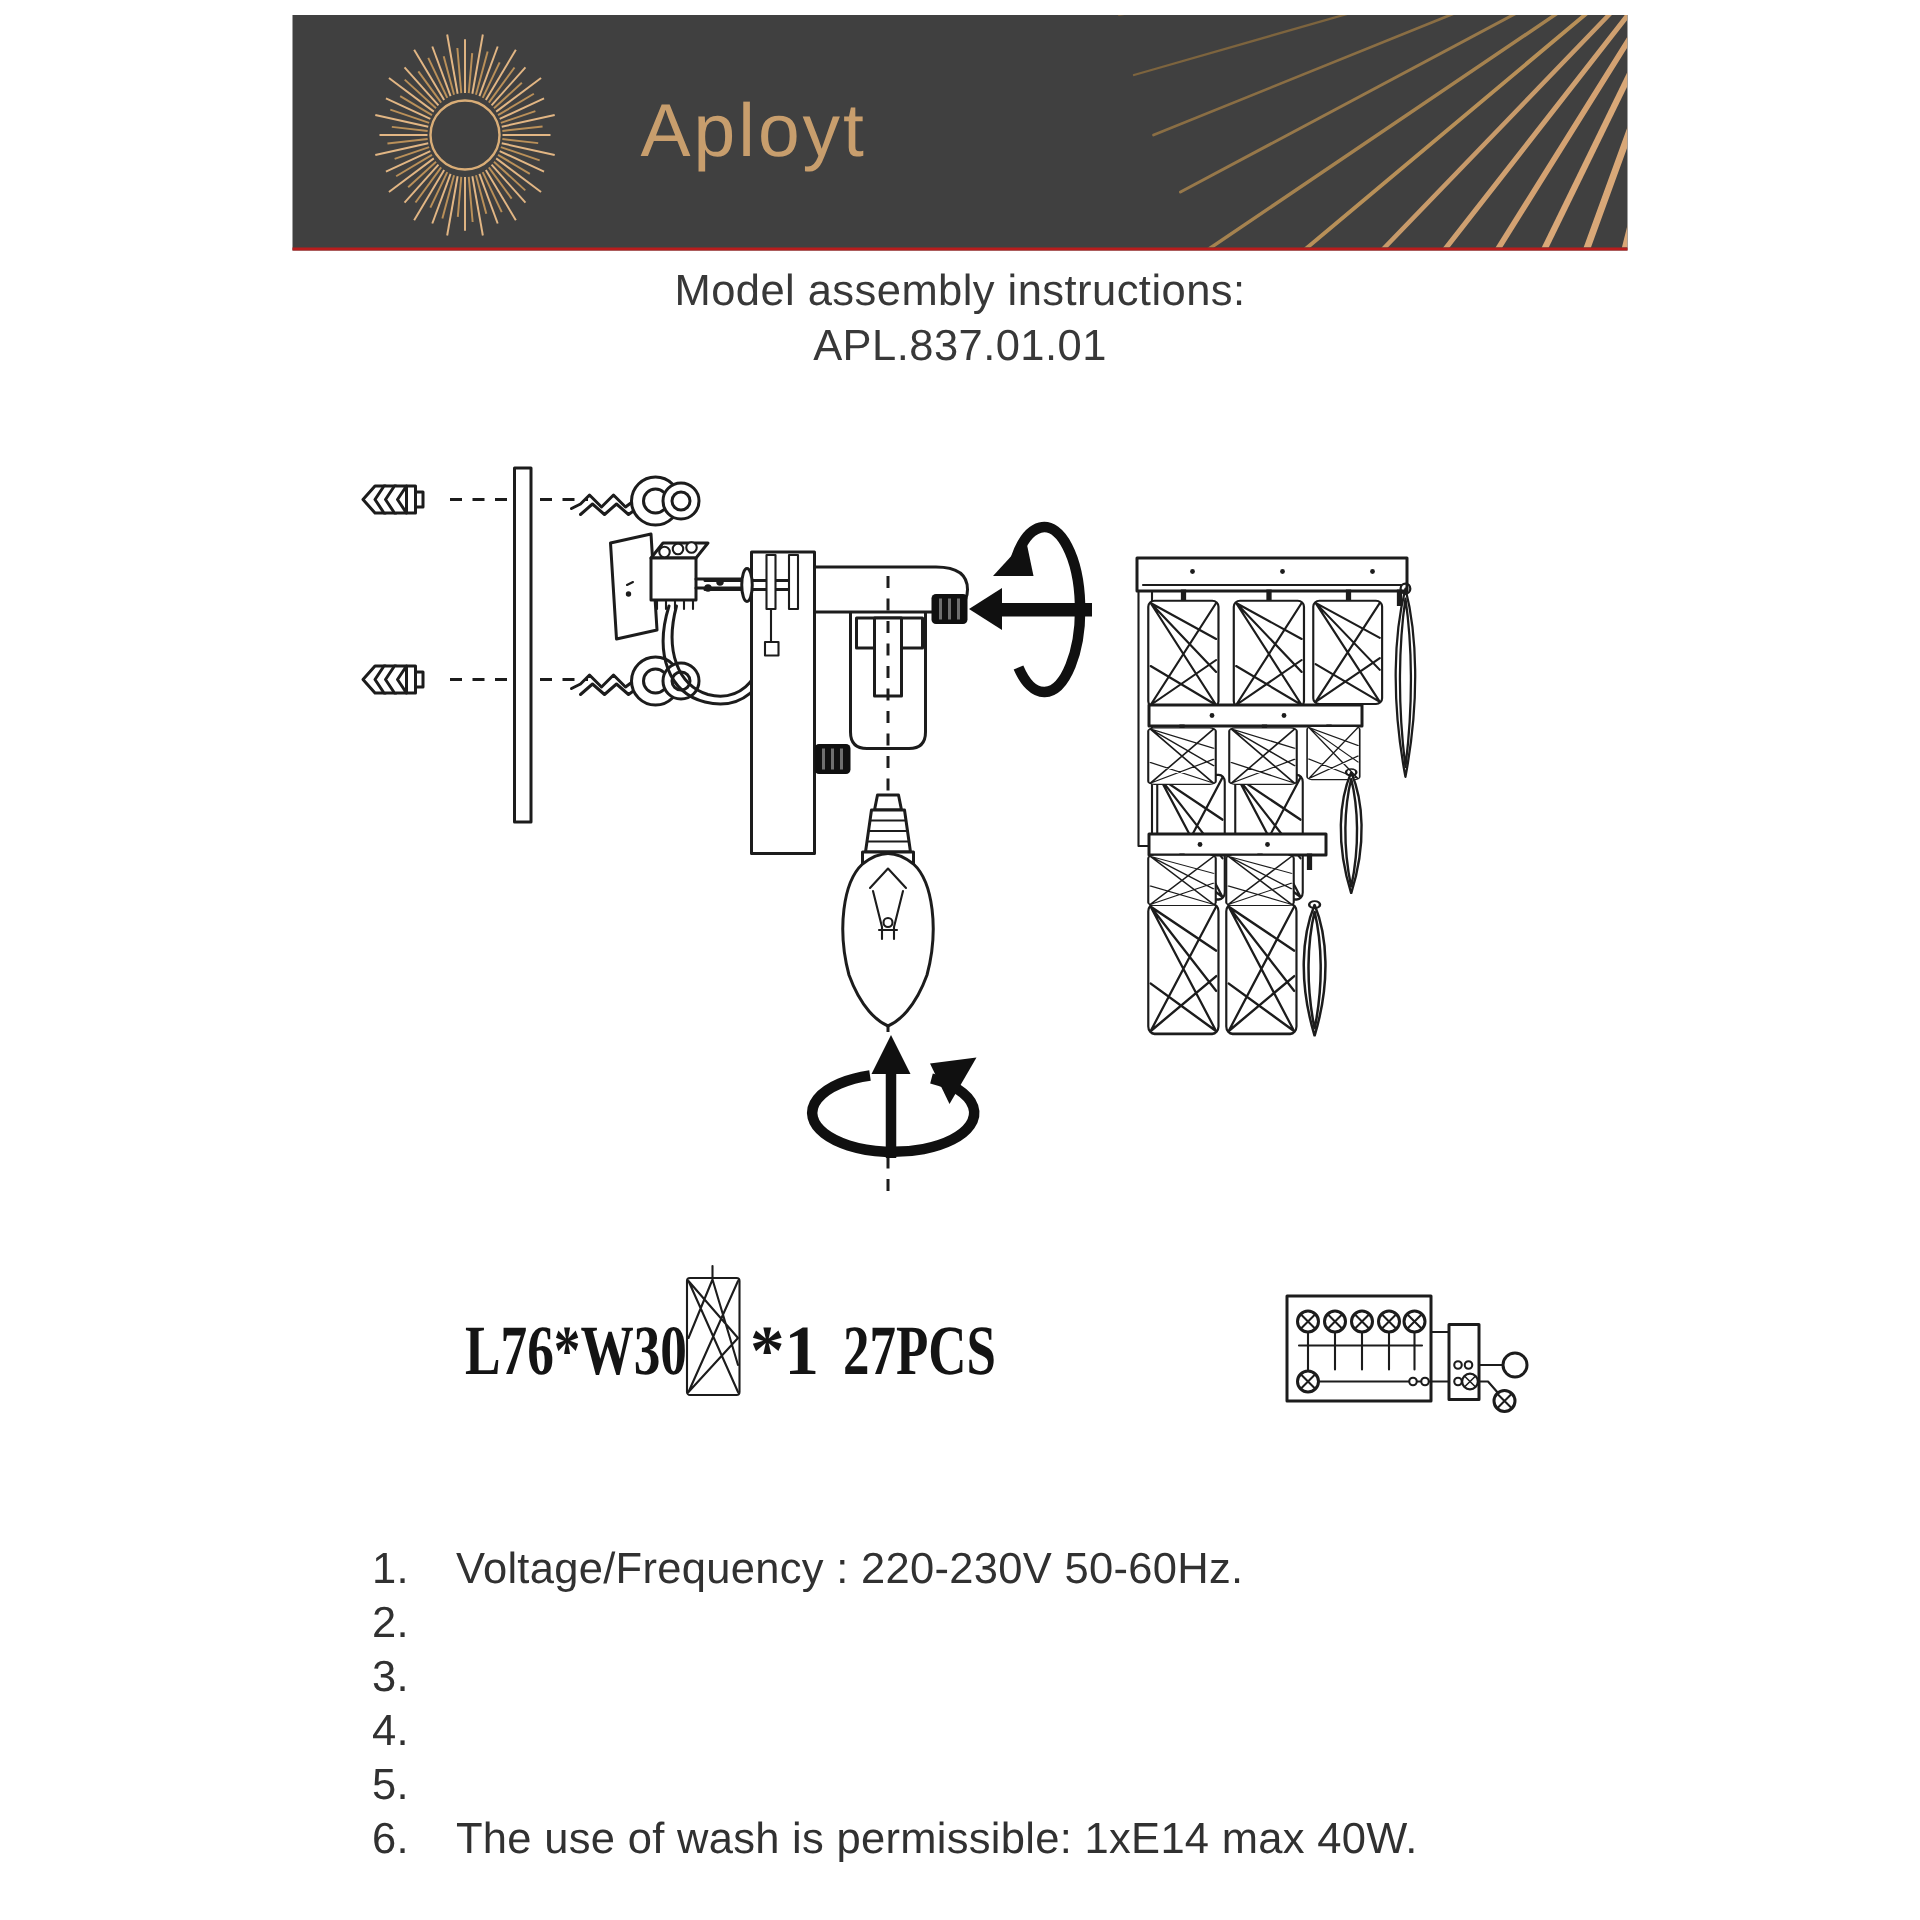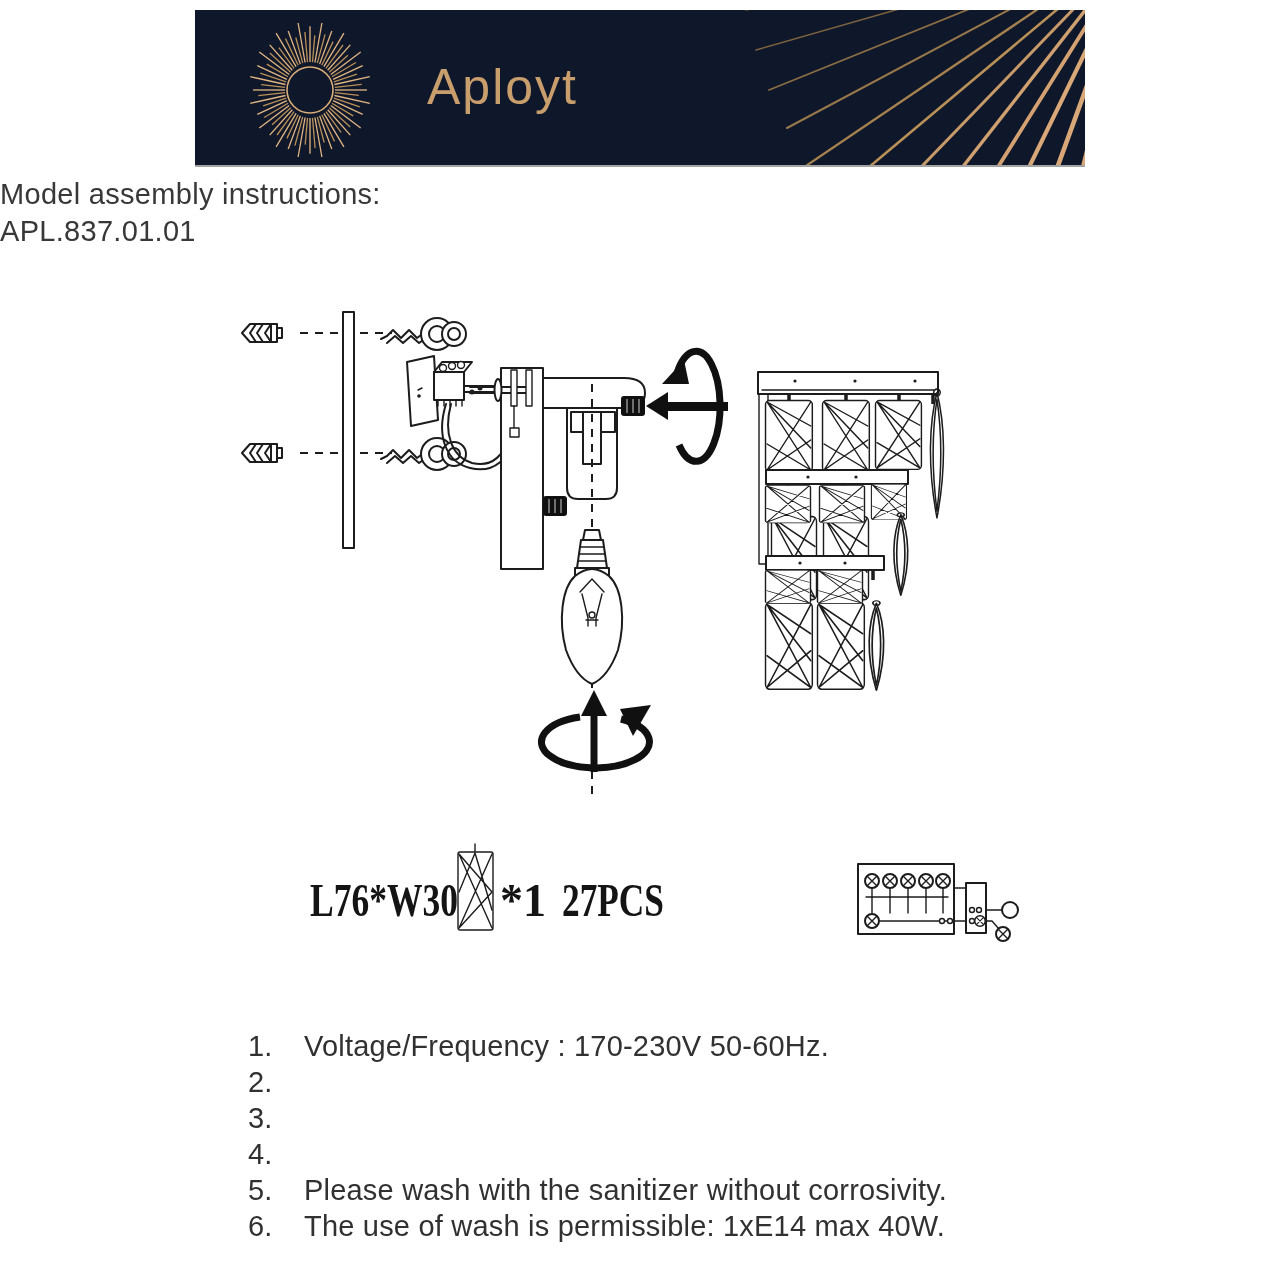--- a/index.html
+++ b/index.html
@@ -1,27 +1,27 @@
 <!DOCTYPE html>
 <html><head>
 <meta charset="utf-8">
 <style>
   html,body{margin:0;padding:0}
   body{width:1280px;height:1280px;background:#ffffff;position:relative;
        font-family:"Liberation Sans",sans-serif;color:#313131;overflow:hidden}
 
   
   .banner{position:absolute;left:195px;top:10px;width:890px;height:155px;
-          background:#0f172a;overflow:hidden;border-bottom:2px solid #a3a3a3}
+          background:#404040;overflow:hidden;border-bottom:2px solid #b91c1c}
   .banner svg{position:absolute;left:0;top:0}
   .brand{position:absolute;left:232px;top:48px;font-size:50px;font-weight:300;
          letter-spacing:2px;color:#c89e6d;line-height:58px}
 
   
-  .title-block{position:absolute;top:176px;left:0;width:1280px;
+  .title-block{position:absolute;top:176px;left:0;width:1280px;text-align:center;
                font-size:29px;line-height:37px;font-weight:500;color:#383838;letter-spacing:.3px}
 
   
   .diagram{position:absolute;left:0;top:280px}
   .ln{stroke:#1c1c1c;stroke-width:2;fill:none;stroke-linecap:round;stroke-linejoin:round}
   .th{stroke:#1c1c1c;stroke-width:1.4;fill:none;stroke-linecap:round;stroke-linejoin:round}
   .wf{fill:#ffffff}
   .dash{stroke-dasharray:8 7;stroke-width:2;stroke:#1c1c1c;fill:none}
   .thk{stroke:#101010;stroke-width:7;fill:none;stroke-linecap:butt}
   .blk{fill:#101010;stroke:none}
@@ -332,32 +332,31 @@
     <line class="th" x1="986" y1="910" x2="1002" y2="910"></line>
     <circle class="ln wf" cx="1010" cy="910" r="8"></circle>
     <path class="th" d="M986,921 L992,921 L999,929"></path>
     <use href="#term" x="1003" y="934"></use>
   </g>
 </svg>
 
 <div class="instructions">
   <div class="irow">
     <span class="num">1.</span>
-    <span class="txt">Voltage/Frequency : 170-230V 50-60Hz.</span>
+    <span class="txt">Voltage/Frequency : 220-230V 50-60Hz.</span>
   </div>
   <div class="irow">
     <span class="num">2.</span>
   </div>
   <div class="irow">
     <span class="num">3.</span>
   </div>
   <div class="irow">
     <span class="num">4.</span>
   </div>
   <div class="irow">
     <span class="num">5.</span>
-    <span class="txt">Please wash with the sanitizer without corrosivity.</span>
   </div>
   <div class="irow">
     <span class="num">6.</span>
     <span class="txt">The use of wash is permissible: 1xE14 max 40W.</span>
   </div>
 </div>
 
 </body></html>

